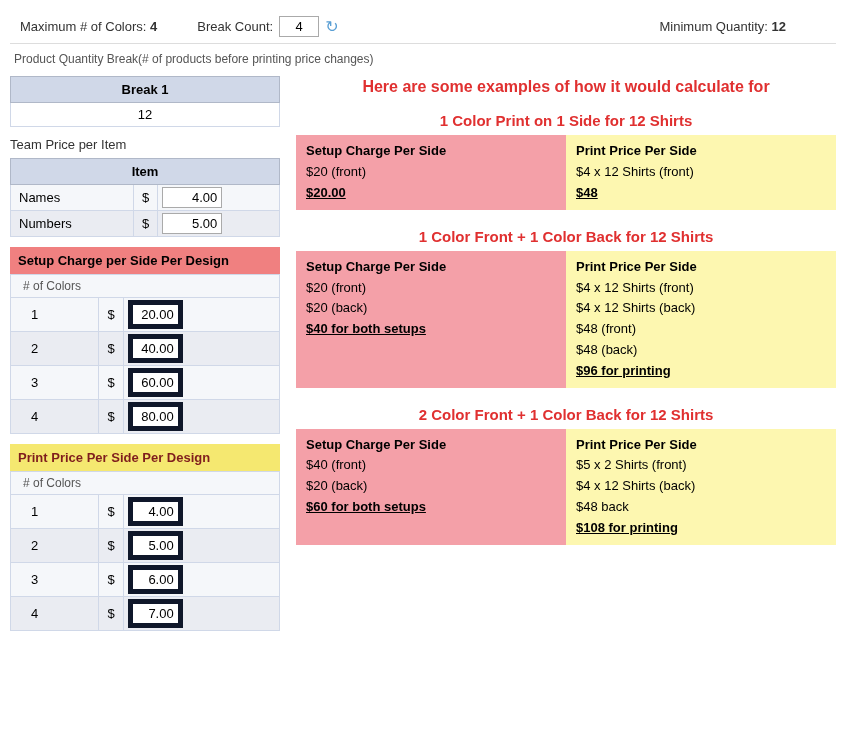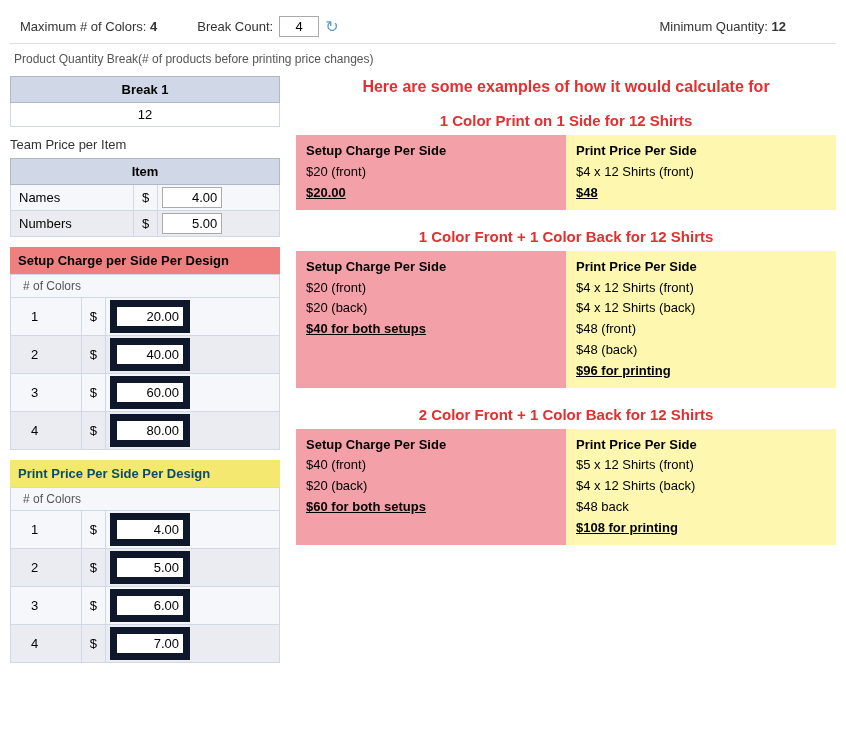--- a/index.html
+++ b/index.html
@@ -132,43 +132,43 @@
       font-weight: bold;
       font-size: 13px;
       margin-bottom: 0;
     }
     .section-header-pink {
       background: #f08080;
       color: #000;
     }
     .section-header-yellow {
       background: #f5e870;
-      color: #0c4a6e;
+      color: #7f1d1d;
     }
 
     .color-table {
       width: 100%;
       border-collapse: collapse;
       margin-bottom: 10px;
     }
     .color-table td {
       padding: 4px 8px;
       border: 1px solid #d0d8e8;
       background: #f5f7fa;
       font-size: 13px;
     }
     .color-table td.dollar {
       text-align: right;
       width: 20px;
       background: #f5f7fa;
     }
     .color-table td.input-cell { padding: 2px 4px; }
     .color-table input[type=text] {
-      width: 80px;
-      border: 7px solid #0f172a;
+      width: 55px;
+      border: 5px solid #0f172a;
       padding: 2px 4px;
       font-size: 13px;
       text-align: right;
     }
     .color-table .sublabel {
       font-size: 12px;
       color: #555;
       padding-left: 12px;
       margin-top: 44px;
     }
@@ -392,21 +392,21 @@
             <div class="ex-cell ex-pink">
               <div class="ex-cell-header">Setup Charge Per Side</div>
               <div>$40 (front)</div>
               <div>$20 (back)</div>
               <div></div>
               <div></div>
               <div class="ex-total">$60 for both setups</div>
             </div>
             <div class="ex-cell ex-yellow">
               <div class="ex-cell-header">Print Price Per Side</div>
-              <div>$5 x 12 Shirts (front)</div>
+              <div>$5 x 2 Shirts (front)</div>
               <div>$4 x 12 Shirts (back)</div>
               <div>$48 back</div>
               <div class="ex-total">$108 for printing</div>
             </div>
           </div>
         </div>
       </div>
 
   </div>
 </div>

